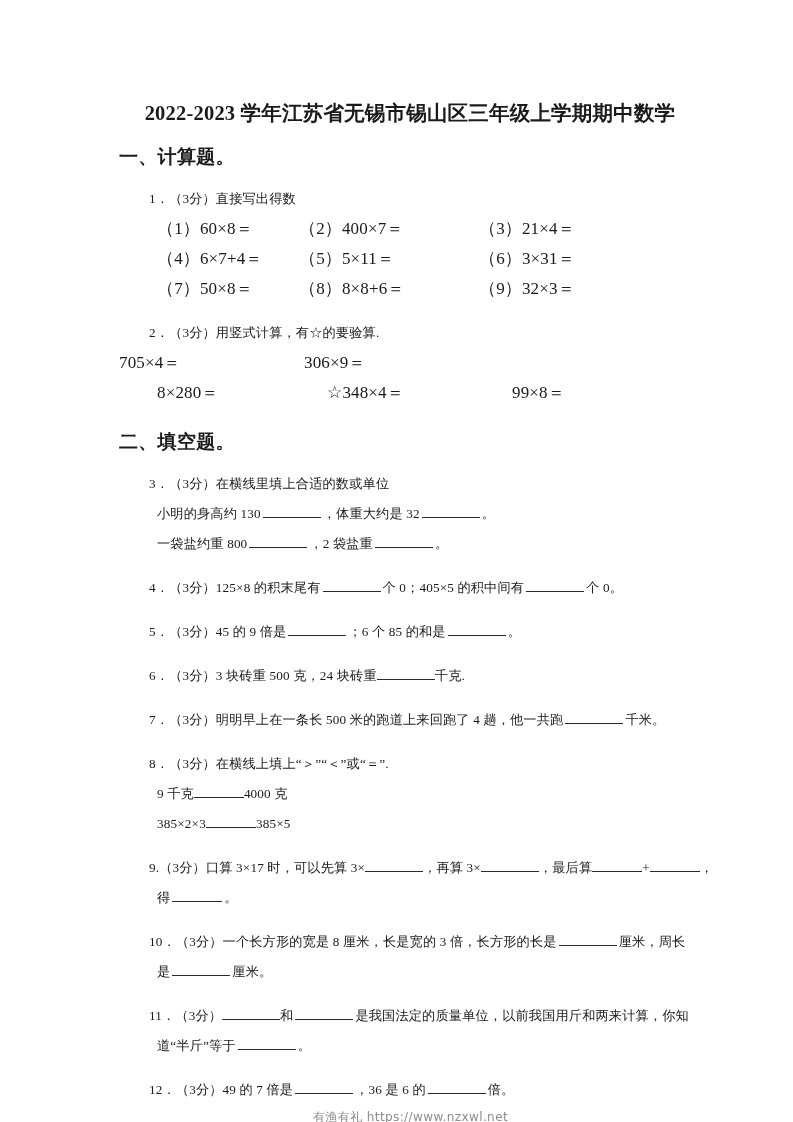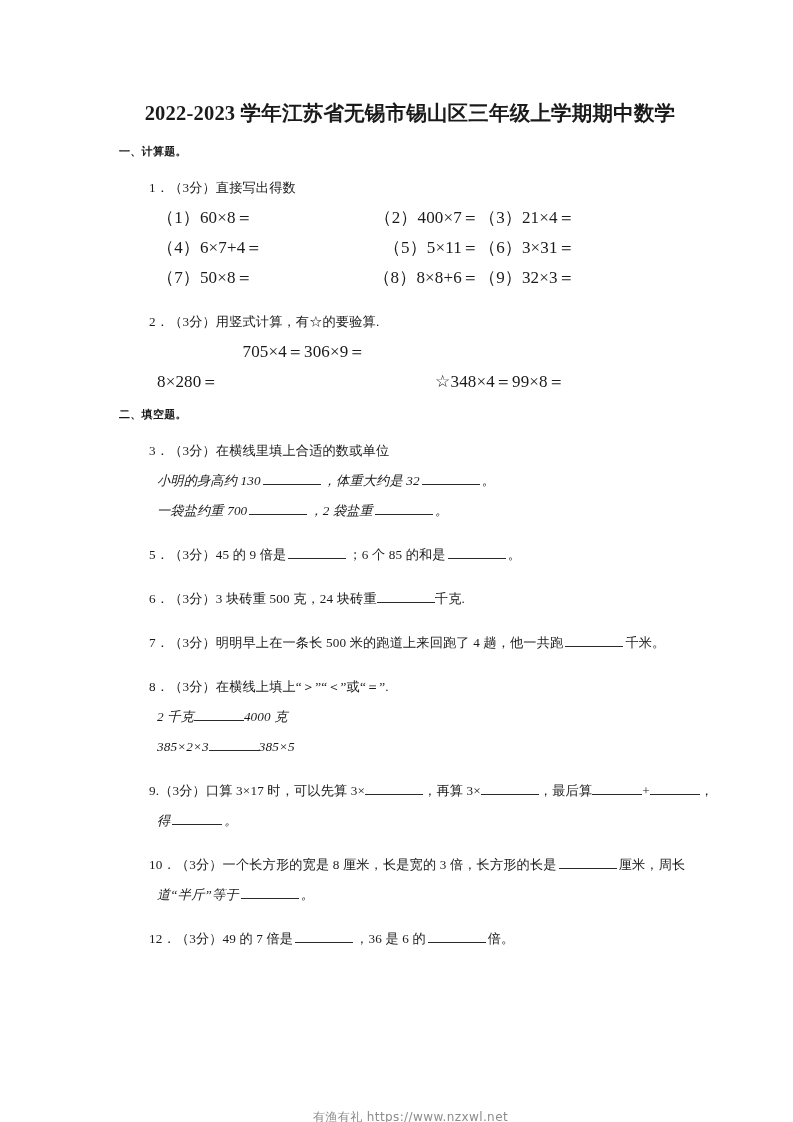--- a/index.html
+++ b/index.html
@@ -38,49 +38,49 @@
     text-align: center;
     line-height: 34px;
     letter-spacing: 0.2px;
     margin: 0 0 6px 0;
     padding: 0 4px;
   }
   .doc-title .ln { display: block; }
 
   
   .section-head {
-    font-size: 11px;
+    font-size: 19px;
     font-weight: bold;
     margin: 14px 0 2px 0;
     letter-spacing: 0.3px;
   }
 
   
   .q {
     font-size: 13.2px;
     line-height: 30px;
     letter-spacing: 0.15px;
     margin: 0;
   }
   .q-line {
     display: block;
     white-space: nowrap;
   }
   .indent1 { padding-left: 30px; margin-top: 14px; }
-  .indent2 { padding-left: 38px; font-style: italic; }
+  .indent2 { padding-left: 38px; }
 
   
   .cols3 {
     display: flex;
     line-height: 30px;
     font-size: 17px;
   }
   .cols3 > span { display: block; }
   .c1 { width: 180px; padding-left: 38px; box-sizing: border-box; }
-  .c2 { width: 180px; text-align: right; }
+  .c2 { width: 180px; }
   .c3 { width: 180px; }
 
   .cols3b .c1 { width: 208px; padding-left: 38px; box-sizing: border-box; }
   .cols3b .c2 { width: 185px; }
 
   
   .blank {
     display: inline-block;
     border-bottom: 1px solid #2a2a2a;
     vertical-align: baseline;
@@ -142,32 +142,37 @@
         <span class="c2">705×4＝</span>
         <span class="c3">306×9＝</span>
       </div>
       <div class="cols3 cols3b">
         <span class="c1">8×280＝</span>
         <span class="c2">☆348×4＝</span>
         <span class="c3">99×8＝</span>
       </div>
     </div>
 
-    <div class="section-head" style="margin-top:10px;">二、填空题。</div>
+    <div class="section-head" style="margin-top:21px;">二、填空题。</div>
 
     <div class="q">
       <span class="q-line indent1">3．（3分）在横线里填上合适的数或单位</span>
       <span class="q-line indent2">
         <span>小明的身高约 130</span><span class="blank b-lg"></span><span>，体重大约是 32</span><span class="blank b-lg"></span><span>。</span>
       </span>
       <span class="q-line indent2">
-        <span>一袋盐约重 700</span><span class="blank b-lg"></span><span>，2 袋盐重</span><span class="blank b-lg"></span><span>。</span>
-      </span>
-    </div>
-
+        <span>一袋盐约重 800</span><span class="blank b-lg"></span><span>，2 袋盐重</span><span class="blank b-lg"></span><span>。</span>
+      </span>
+    </div>
+
+    <div class="q">
+      <span class="q-line indent1">
+        <span>4．（3分）125×8 的积末尾有</span><span class="blank b-lg"></span><span>个 0；405×5 的积中间有</span><span class="blank b-lg"></span><span>个 0。</span>
+      </span>
+    </div>
 
     <div class="q">
       <span class="q-line indent1">
         <span>5．（3分）45 的 9 倍是</span><span class="blank b-lg"></span><span>；6 个 85 的和是</span><span class="blank b-lg"></span><span>。</span>
       </span>
     </div>
 
     <div class="q">
       <span class="q-line indent1">
         <span>6．（3分）3 块砖重 500 克，24 块砖重</span><span class="blank b-lg" style="margin:0;"></span><span>千克.</span>
@@ -176,43 +181,49 @@
 
     <div class="q">
       <span class="q-line indent1">
         <span>7．（3分）明明早上在一条长 500 米的跑道上来回跑了 4 趟，他一共跑</span><span class="blank b-lg"></span><span>千米。</span>
       </span>
     </div>
 
     <div class="q">
       <span class="q-line indent1">8．（3分）在横线上填上“＞”“＜”或“＝”.</span>
       <span class="q-line indent2">
-        <span>2 千克</span><span class="blank b-md" style="margin:0;"></span><span>4000 克</span>
+        <span>9 千克</span><span class="blank b-md" style="margin:0;"></span><span>4000 克</span>
       </span>
       <span class="q-line indent2">
         <span>385×2×3</span><span class="blank b-md" style="margin:0;"></span><span>385×5</span>
       </span>
     </div>
 
     <div class="q">
       <span class="q-line indent1">
         <span>9.（3分）口算 3×17 时，可以先算 3×</span><span class="blank b-lg" style="margin:0;"></span><span>，再算 3×</span><span class="blank b-lg" style="margin:0;"></span><span>，最后算</span><span class="blank b-md" style="margin:0;"></span><span>+</span><span class="blank b-md" style="margin:0;"></span><span>，</span>
       </span>
       <span class="q-line indent2">
         <span>得</span><span class="blank b-md"></span><span>。</span>
       </span>
     </div>
 
     <div class="q">
       <span class="q-line indent1">
         <span>10．（3分）一个长方形的宽是 8 厘米，长是宽的 3 倍，长方形的长是</span><span class="blank b-lg"></span><span>厘米，周长</span>
       </span>
-    </div>
-
-    <div class="q">
+      <span class="q-line indent2">
+        <span>是</span><span class="blank b-lg"></span><span>厘米。</span>
+      </span>
+    </div>
+
+    <div class="q">
+      <span class="q-line indent1">
+        <span>11．（3分）</span><span class="blank b-lg" style="margin:0;"></span><span>和</span><span class="blank b-lg"></span><span>是我国法定的质量单位，以前我国用斤和两来计算，你知</span>
+      </span>
       <span class="q-line indent2">
         <span>道“半斤”等于</span><span class="blank b-lg"></span><span>。</span>
       </span>
     </div>
 
     <div class="q">
       <span class="q-line indent1">
         <span>12．（3分）49 的 7 倍是</span><span class="blank b-lg"></span><span>，36 是 6 的</span><span class="blank b-lg"></span><span>倍。</span>
       </span>
     </div>

